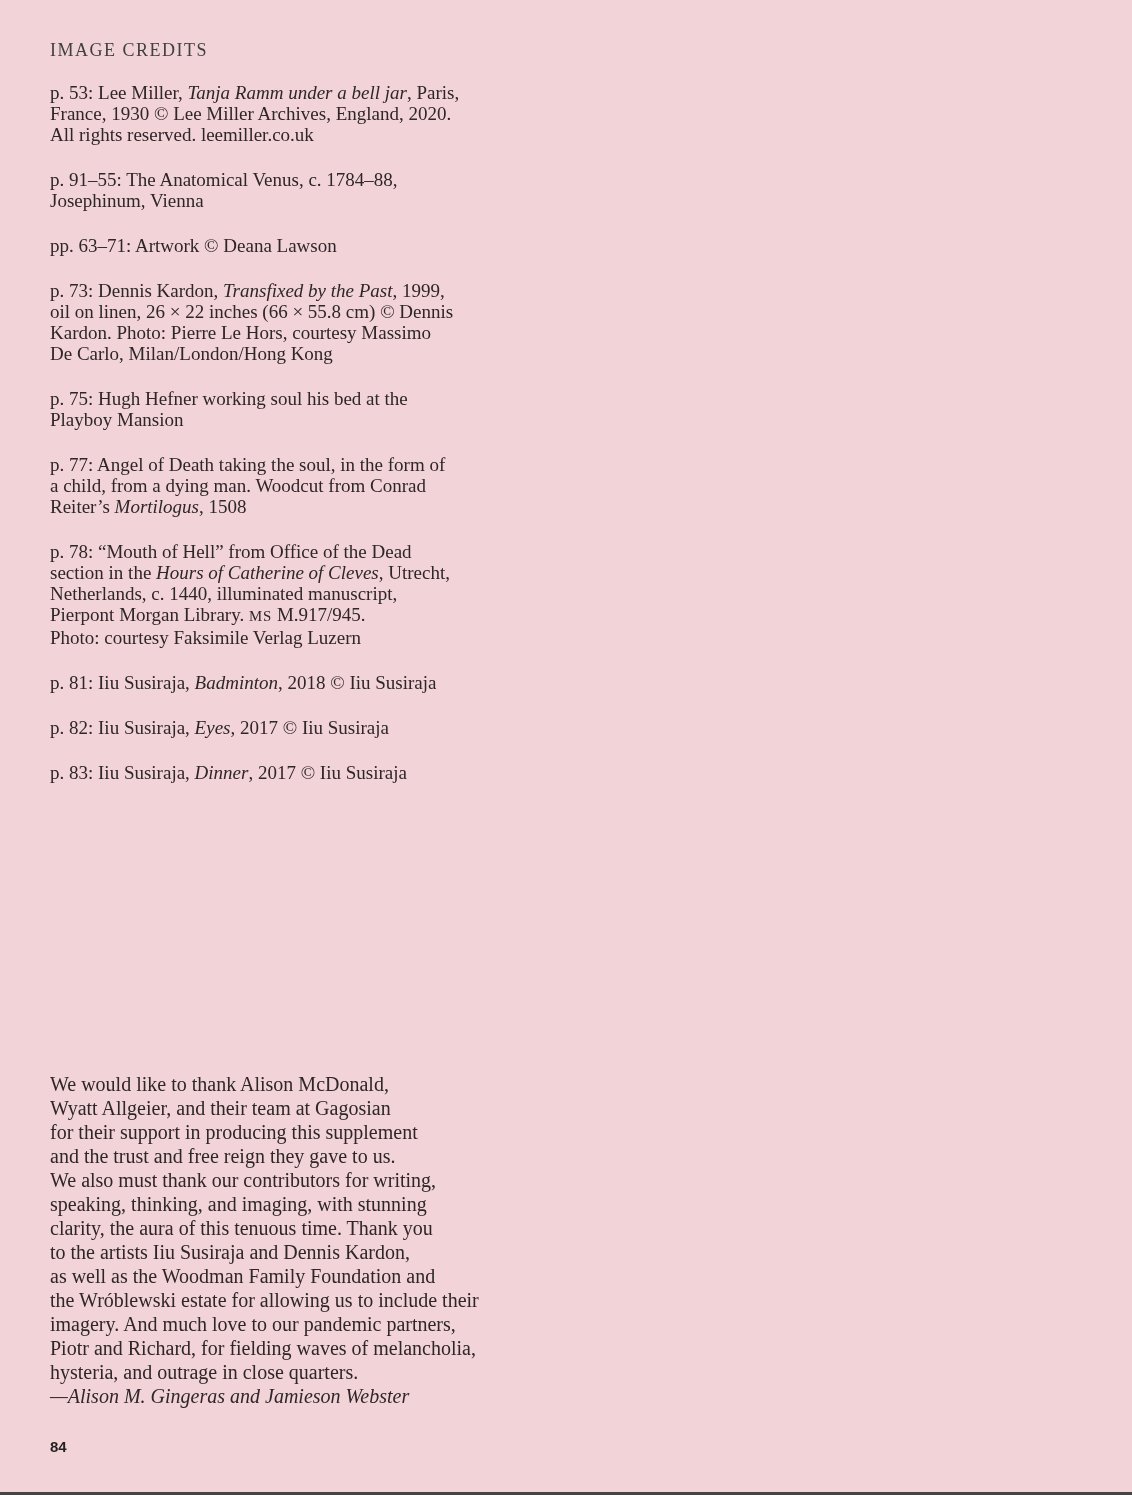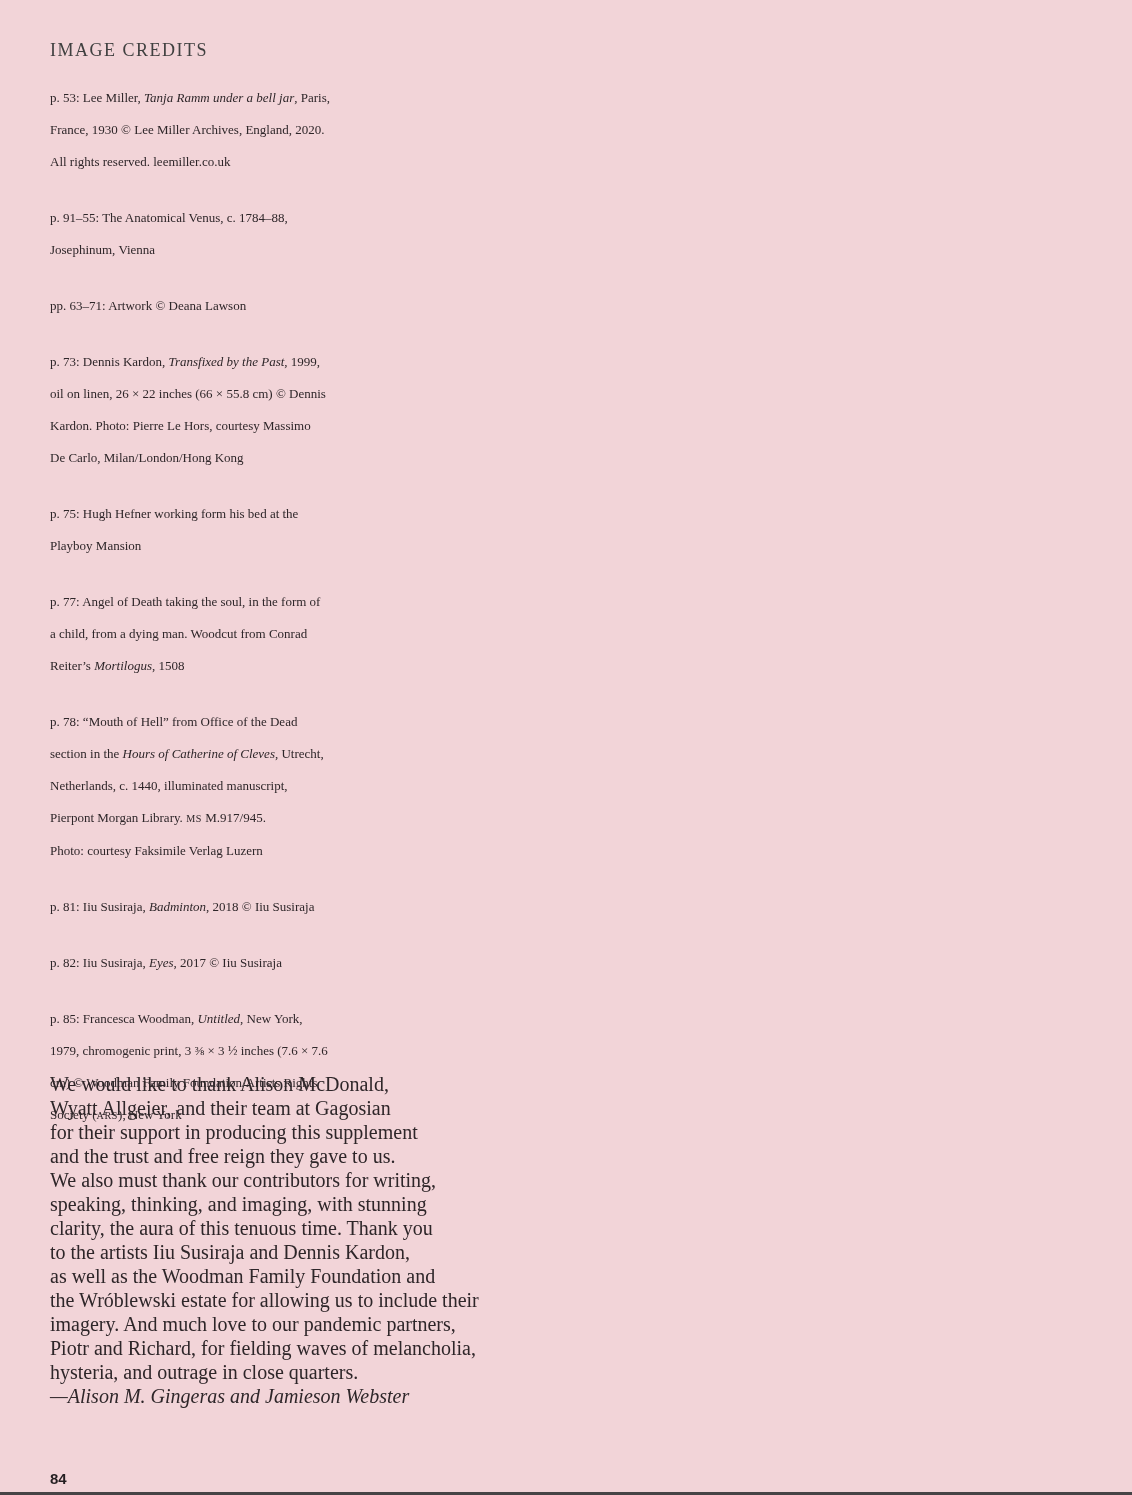--- a/index.html
+++ b/index.html
@@ -29,22 +29,22 @@
     color: #404040;
   }
   .credits {
     position: absolute;
     left: 50px;
     top: 82px;
     width: 560px;
   }
   .para {
     margin: 0 0 24px 0;
-    font-size: 13px;
-    line-height: 32px;
+    font-size: 19px;
+    line-height: 21px;
     white-space: pre;
   }
   .ack {
     position: absolute;
     left: 50px;
     top: 1072px;
     width: 560px;
     font-size: 20px;
     line-height: 24px;
     white-space: pre;
@@ -52,21 +52,20 @@
   .it { font-style: italic; }
   .sc { font-size: 0.78em; letter-spacing: 0.06em; margin-top: 16px; }
   .footer-num {
     position: absolute;
     left: 50px;
     top: 1438px;
     font-family: "Liberation Sans", sans-serif;
     font-weight: 700;
     font-size: 15px;
     color: #241F21;
-    margin-top: 32px;
   }
   .page-edge {
     position: absolute;
     left: 0;
     bottom: 0;
     width: 100%;
     height: 3px;
     background: #474446;
   }
 </style>
@@ -81,36 +80,33 @@
       <p class="para"><span>p. 53: Lee Miller, </span><span class="it">Tanja Ramm under a bell jar</span><span>, Paris,
 France, 1930 © Lee Miller Archives, England, 2020.
 All rights reserved. leemiller.co.uk</span></p>
       <p class="para"><span>p. 91–55: The Anatomical Venus, c. 1784–88,
 Josephinum, Vienna</span></p>
       <p class="para"><span>pp. 63–71: Artwork © Deana Lawson</span></p>
       <p class="para"><span>p. 73: Dennis Kardon, </span><span class="it">Transfixed by the Past</span><span>, 1999,
 oil on linen, 26 × 22 inches (66 × 55.8 cm) © Dennis
 Kardon. Photo: Pierre Le Hors, courtesy Massimo
 De Carlo, Milan/London/Hong Kong</span></p>
-      <p class="para"><span>p. 75: Hugh Hefner working form his bed at the
+      <p class="para"><span>p. 75: Hugh Hefner working soul his bed at the
 Playboy Mansion</span></p>
       <p class="para"><span>p. 77: Angel of Death taking the soul, in the form of
 a child, from a dying man. Woodcut from Conrad
 Reiter’s </span><span class="it">Mortilogus</span><span>, 1508</span></p>
       <p class="para"><span>p. 78: “Mouth of Hell” from Office of the Dead
 section in the </span><span class="it">Hours of Catherine of Cleves</span><span>, Utrecht,
 Netherlands, c. 1440, illuminated manuscript,
 Pierpont Morgan Library. </span><span class="sc">MS</span><span> M.917/945.
 Photo: courtesy Faksimile Verlag Luzern</span></p>
       <p class="para"><span>p. 81: Iiu Susiraja, </span><span class="it">Badminton</span><span>, 2018 © Iiu Susiraja</span></p>
       <p class="para"><span>p. 82: Iiu Susiraja, </span><span class="it">Eyes</span><span>, 2017 © Iiu Susiraja</span></p>
-      <p class="para"><span>p. 85: Francesca Woodman, </span><span class="it">Untitled</span><span>, New York,
-1979, chromogenic print, 3 ⅜ × 3 ½ inches (7.6 × 7.6
-cm) © Woodman Family Foundation/Artists Rights
-Society (</span><span class="sc">ARS</span><span>), New York</span></p>
+      <p class="para"><span>p. 83: Iiu Susiraja, </span><span class="it">Dinner</span><span>, 2017 © Iiu Susiraja</span></p>
     </div>
 
   <div class="ack"><span>We would like to thank Alison McDonald,
 Wyatt Allgeier, and their team at Gagosian
 for their support in producing this supplement
 and the trust and free reign they gave to us.
 We also must thank our contributors for writing,
 speaking, thinking, and imaging, with stunning
 clarity, the aura of this tenuous time. Thank you
 to the artists Iiu Susiraja and Dennis Kardon,

